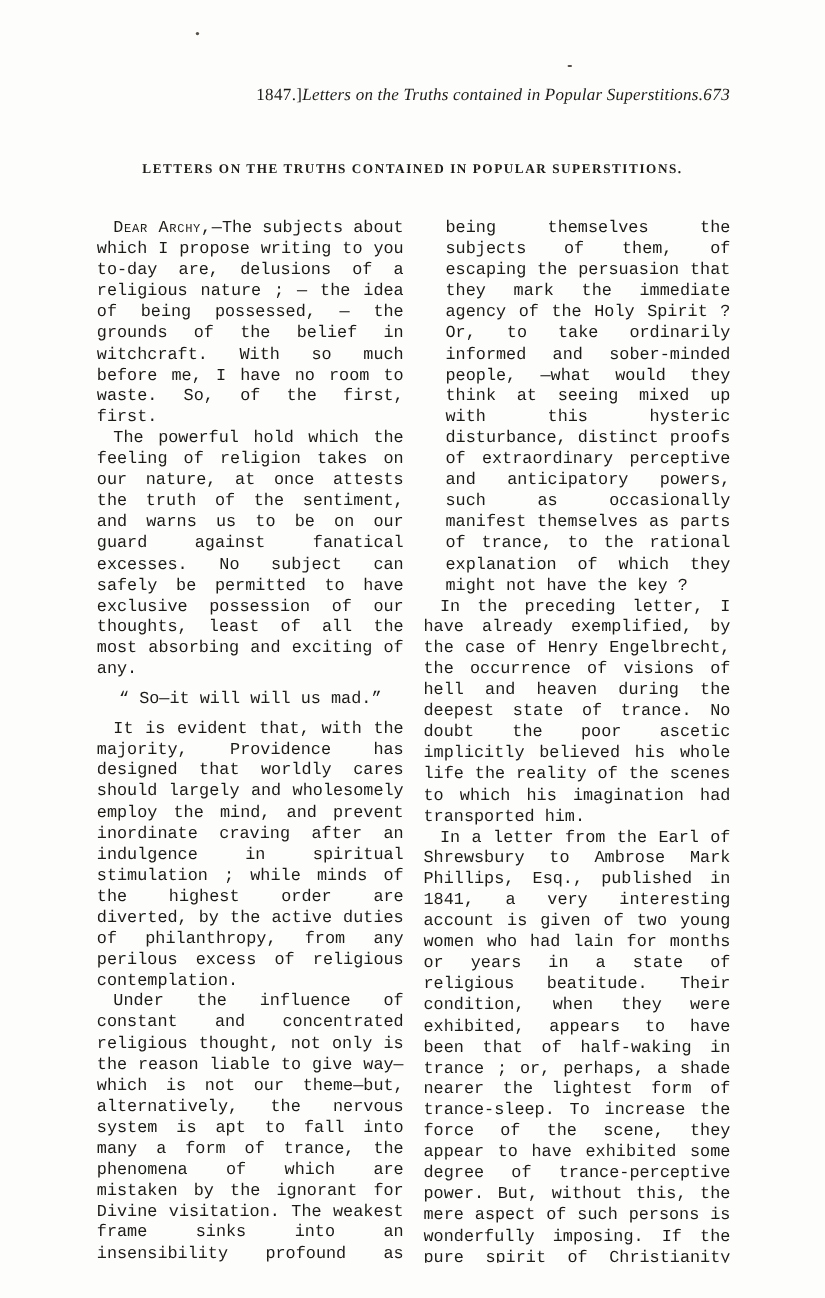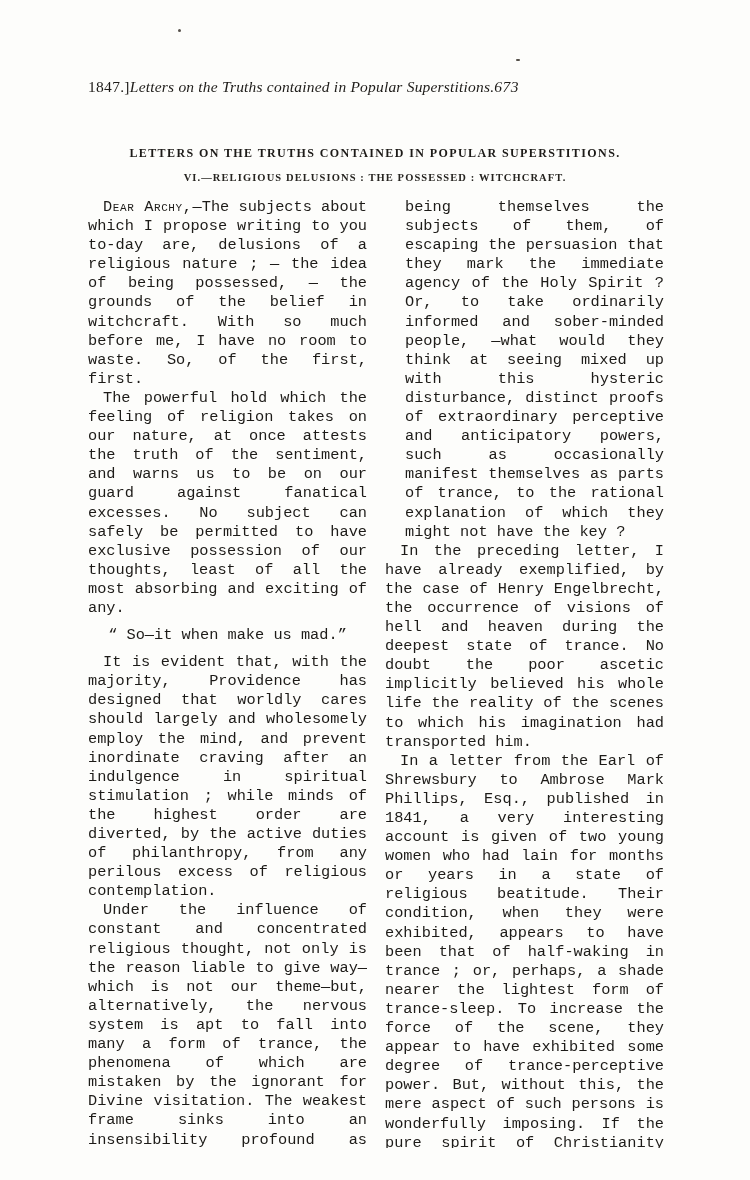--- a/index.html
+++ b/index.html
@@ -23,21 +23,21 @@
   }
   .speck-1 { left: 178px; top: 29px; width: 3px; height: 3px; }
   .speck-2 { left: 516px; top: 59px; width: 4px; height: 2px; border-radius: 1px; }
 
   .header {
     position: absolute;
     top: 78px;
     left: 88px;
     width: 576px;
     display: flex;
-    justify-content: flex-start;
+    justify-content: flex-end;
     align-items: baseline;
     font-size: 15.5px;
   }
   .hdr-date { letter-spacing: 0.3px; }
   .hdr-running { font-style: italic; letter-spacing: 0.2px; }
   .hdr-page { letter-spacing: 0.5px; font-style: italic; }
 
   .title {
     position: absolute;
     top: 146px;
@@ -102,28 +102,27 @@
   <span class="speck speck-1"></span>
   <span class="speck speck-2"></span>
 
   <div class="header">
     <span class="hdr-date">1847.]</span>
     <span class="hdr-running">Letters on the Truths contained in Popular Superstitions.</span>
     <span class="hdr-page">673</span>
   </div>
 
   <div class="title">LETTERS ON THE TRUTHS CONTAINED IN POPULAR SUPERSTITIONS.</div>
-  <div class="subtitle">VI.—RELIGIOUS DELUSIONS : THE POSSESSED : WITCHCRAFT.</div>
 
   <div class="columns">
 
     <div class="col">
       <p class="para"><span class="smallcaps">Dear Archy,</span><span>—The subjects about which I propose writing to you to-day are, delusions of a religious nature&nbsp;; — the idea of being possessed, — the grounds of the belief in witchcraft. With so much before me, I have no room to waste. So, of the first, first.</span></p>
       <p class="para">The powerful hold which the feeling of religion takes on our nature, at once attests the truth of the sentiment, and warns us to be on our guard against fanatical excesses. No subject can safely be permitted to have exclusive possession of our thoughts, least of all the most absorbing and exciting of any.</p>
-      <p class="para quote">“ So—it when make us mad.”</p>
+      <p class="para quote">“ So—it will will us mad.”</p>
       <p class="para">It is evident that, with the majority, Providence has designed that worldly cares should largely and wholesomely employ the mind, and prevent inordinate craving after an indulgence in spiritual stimulation&nbsp;; while minds of the highest order are diverted, by the active duties of philanthropy, from any perilous excess of religious contemplation.</p>
       <p class="para">Under the influence of constant and concentrated religious thought, not only is the reason liable to give way—which is not our theme—but, alternatively, the nervous system is apt to fall into many a form of trance, the phenomena of which are mistaken by the ignorant for Divine visitation. The weakest frame sinks into an insensibility profound as death, in which he has visions of heaven and the angels. Another lies, in half-waking trance, rapt in celestial contemplation and beatitude&nbsp;; others are suddenly fixed in cataleptic rigidity&nbsp;; others, again, are dashed upon the ground in convulsions. The impressive effect of these seizures is heightened by their supervention in the midst of religious exercises, and by the contagious and sympathetic influence through which their spread is accelerated among the more excitable temperaments and weaker members of large congregations. What chance have ignorant people, witnessing such attacks, or</p>
     </div>
 
     <div class="col">
       <p class="para noindent">being themselves the subjects of them, of escaping the persuasion that they mark the immediate agency of the Holy Spirit&nbsp;? Or, to take ordinarily informed and sober-minded people, —what would they think at seeing mixed up with this hysteric disturbance, distinct proofs of extraordinary perceptive and anticipatory powers, such as occasionally manifest themselves as parts of trance, to the rational explanation of which they might not have the key&nbsp;?</p>
       <p class="para">In the preceding letter, I have already exemplified, by the case of Henry Engelbrecht, the occurrence of visions of hell and heaven during the deepest state of trance. No doubt the poor ascetic implicitly believed his whole life the reality of the scenes to which his imagination had transported him.</p>
       <p class="para">In a letter from the Earl of Shrewsbury to Ambrose Mark Phillips, Esq., published in 1841, a very interesting account is given of two young women who had lain for months or years in a state of religious beatitude. Their condition, when they were exhibited, appears to have been that of half-waking in trance&nbsp;; or, perhaps, a shade nearer the lightest form of trance-sleep. To increase the force of the scene, they appear to have exhibited some degree of trance-perceptive power. But, without this, the mere aspect of such persons is wonderfully imposing. If the pure spirit of Christianity finds a bright comment and illustration in the Madonnas and Cherubim of Raffaelle, it seems to shine out in still more truthful vividness from the brow of a young person rapt in religious ecstasy. The hands clasped in prayer,—the upturned eyes, —the expression of humble confidence and seraphic hope, (displayed, let me suggest, on a beautiful face,) constitute a picture of which, having witnessed it, I can never forget the force. Yet I knew it was only a trance. So one knows that village churches are built by common mechanics. Yet when we look over an extensive country, and</p>
     </div>
 

